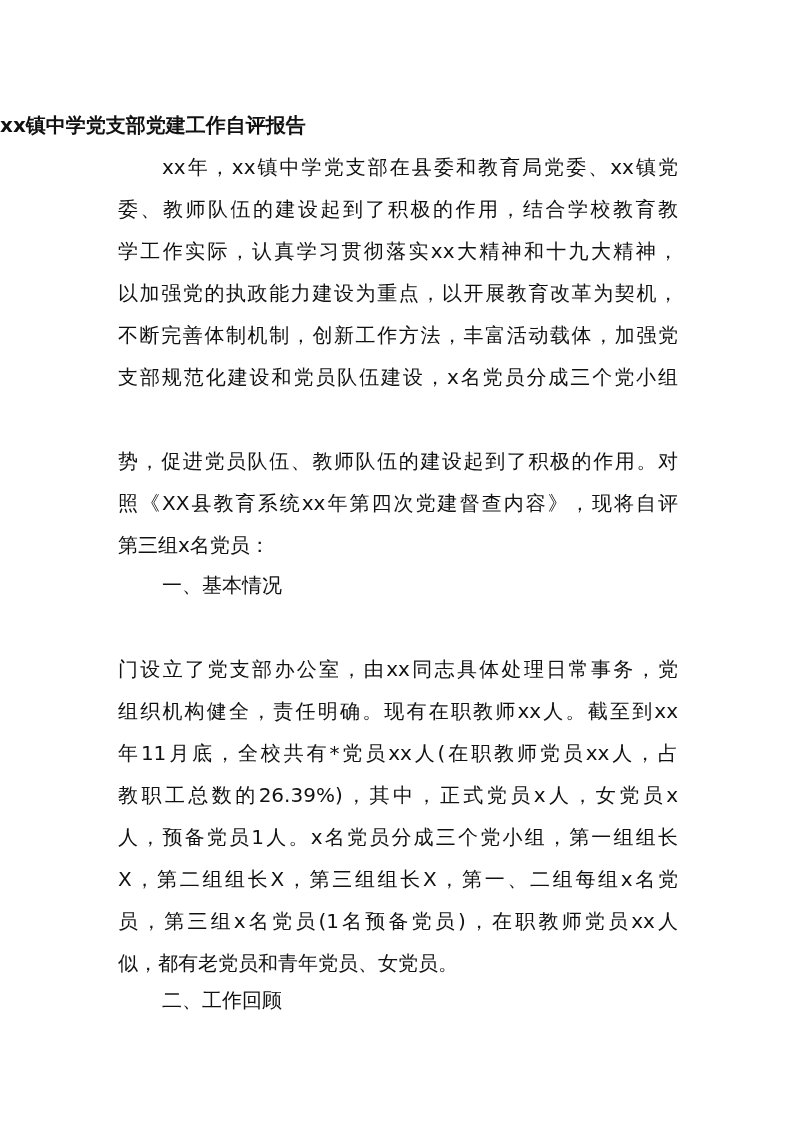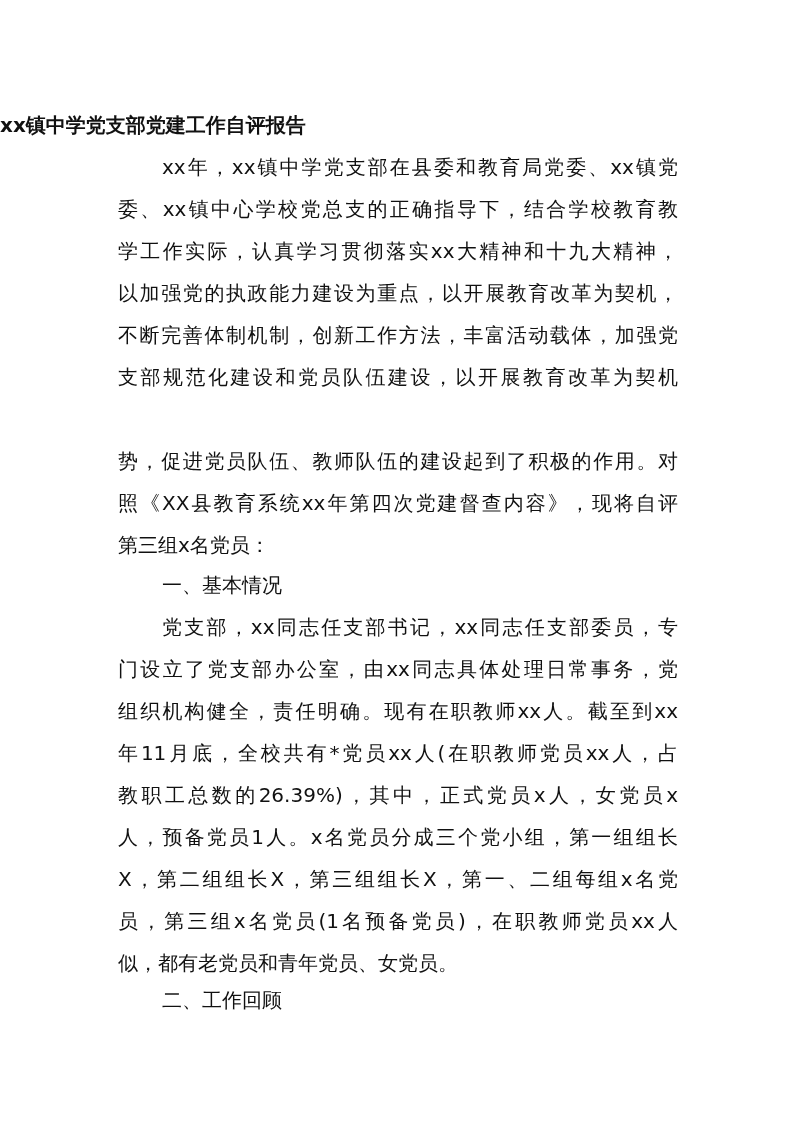--- a/index.html
+++ b/index.html
@@ -15,32 +15,31 @@
   .heading { position: absolute; left: 162px; font-size: 20px; line-height: 30px; white-space: nowrap; }
   .heading.bold { font-weight: normal; }
 </style>
 </head>
 <body>
 
 <div class="page">
   <div class="title">xx镇中学党支部党建工作自评报告</div>
 
   <div class="line indent" style="top:152px">xx年，xx镇中学党支部在县委和教育局党委、xx镇党</div>
-  <div class="line" style="top:194px">委、xx镇中心学校党总支的正确指导下，结合学校教育教</div>
+  <div class="line" style="top:194px">委、教师队伍的建设起到了积极的作用，结合学校教育教</div>
   <div class="line" style="top:278px">以加强党的执政能力建设为重点，以开展教育改革为契机，</div>
   <div class="line" style="top:236px">学工作实际，认真学习贯彻落实xx大精神和十九大精神，</div>
   <div class="line" style="top:320px">不断完善体制机制，创新工作方法，丰富活动载体，加强党</div>
-  <div class="line" style="top:362px">支部规范化建设和党员队伍建设，以开展教育改革为契机</div>
+  <div class="line" style="top:362px">支部规范化建设和党员队伍建设，x名党员分成三个党小组</div>
   <div class="line" style="top:446px">势，促进党员队伍、教师队伍的建设起到了积极的作用。对</div>
   <div class="line" style="top:488px">照《XX县教育系统xx年第四次党建督查内容》，现将自评</div>
   <div class="line last" style="top:530px">第三组x名党员：</div>
 
   <div class="heading bold" style="top:570px">一、基本情况</div>
 
-  <div class="line indent" style="top:612px">党支部，xx同志任支部书记，xx同志任支部委员，专</div>
   <div class="line" style="top:654px">门设立了党支部办公室，由xx同志具体处理日常事务，党</div>
   <div class="line" style="top:696px">组织机构健全，责任明确。现有在职教师xx人。截至到xx</div>
   <div class="line" style="top:738px">年11月底，全校共有*党员xx人(在职教师党员xx人，占</div>
   <div class="line" style="top:780px">教职工总数的26.39%)，其中，正式党员x人，女党员x</div>
   <div class="line" style="top:822px">人，预备党员1人。x名党员分成三个党小组，第一组组长</div>
   <div class="line" style="top:864px">X，第二组组长X，第三组组长X，第一、二组每组x名党</div>
   <div class="line" style="top:906px">员，第三组x名党员(1名预备党员)，在职教师党员xx人</div>
   <div class="line last" style="top:948px">似，都有老党员和青年党员、女党员。</div>
 
   <div class="heading" style="top:985px">二、工作回顾</div>

